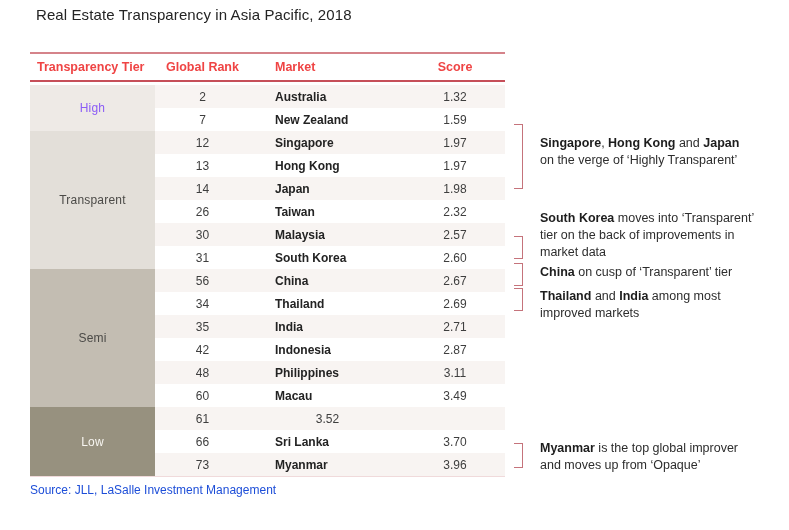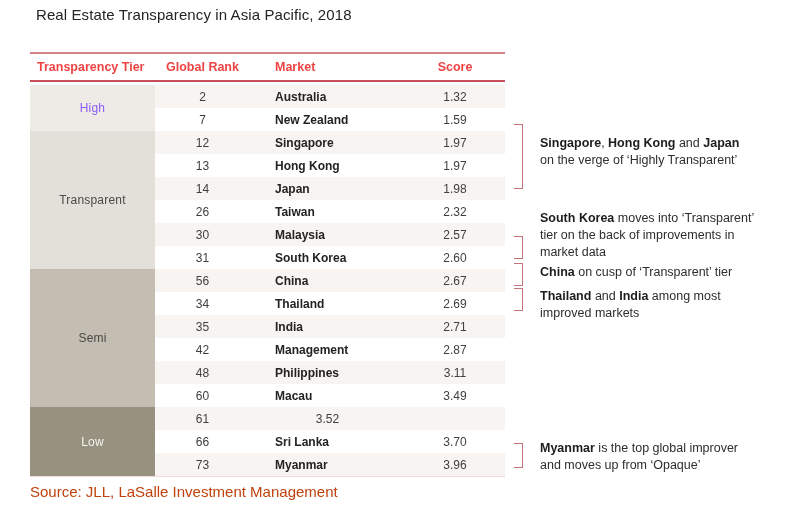--- a/index.html
+++ b/index.html
@@ -31,21 +31,21 @@
   }
   .rows-col { width:350px; }
   .data-row {
     display:grid; grid-template-columns:95px 155px 100px;
     height:23px; align-items:center; font-size:12px; color:#3e3e3e;
   }
   .data-row:nth-child(odd) { background:#f8f4f2; }
   .cell-rank { text-align:center; }
   .cell-market { padding-left:25px; font-weight:700; color:#232323; }
   .cell-score { text-align:center; }
-  .source { position:absolute; left:30px; top:483px; font-size:15px; color:#c2410c; }
+  .source { position:absolute; left:30px; top:483px; font-size:12px; color:#1d4ed8; }
   .bracket {
     position:absolute; width:8px;
     border:1.5px solid #c5737b; border-left:none;
   }
   .br-0 { left:514px; top:124px; height:63px; }
   .br-1 { left:514px; top:236px; height:21px; }
   .br-2 { left:514px; top:263px; height:21px; }
   .br-3 { left:514px; top:288px; height:21px; }
   .br-4 { left:514px; top:443px; height:23px; }
   .ann {
@@ -131,21 +131,21 @@
           <span class="cell-market">Thailand</span>
           <span class="cell-score">2.69</span>
         </div>
         <div class="data-row">
           <span class="cell-rank">35</span>
           <span class="cell-market">India</span>
           <span class="cell-score">2.71</span>
         </div>
         <div class="data-row">
           <span class="cell-rank">42</span>
-          <span class="cell-market">Management</span>
+          <span class="cell-market">Indonesia</span>
           <span class="cell-score">2.87</span>
         </div>
         <div class="data-row">
           <span class="cell-rank">48</span>
           <span class="cell-market">Philippines</span>
           <span class="cell-score">3.11</span>
         </div>
         <div class="data-row">
           <span class="cell-rank">60</span>
           <span class="cell-market">Macau</span>

